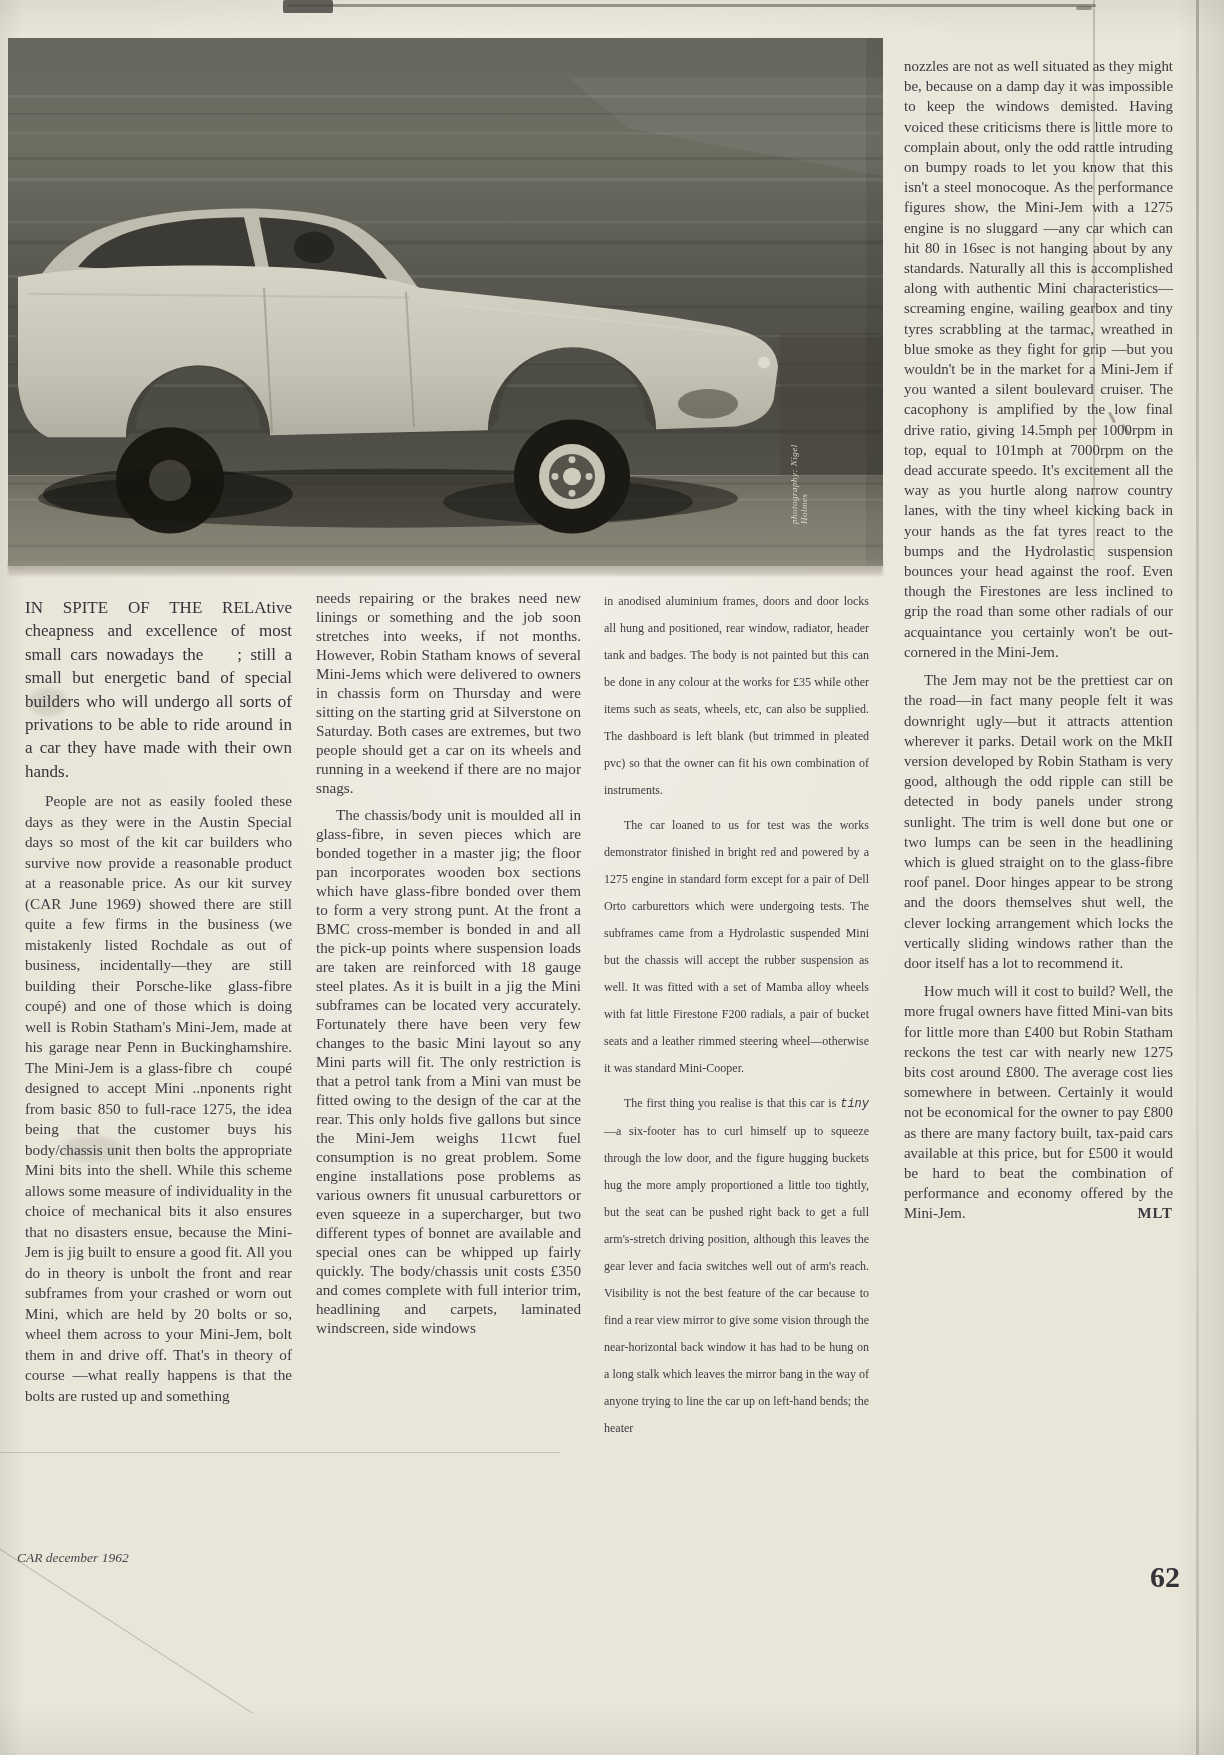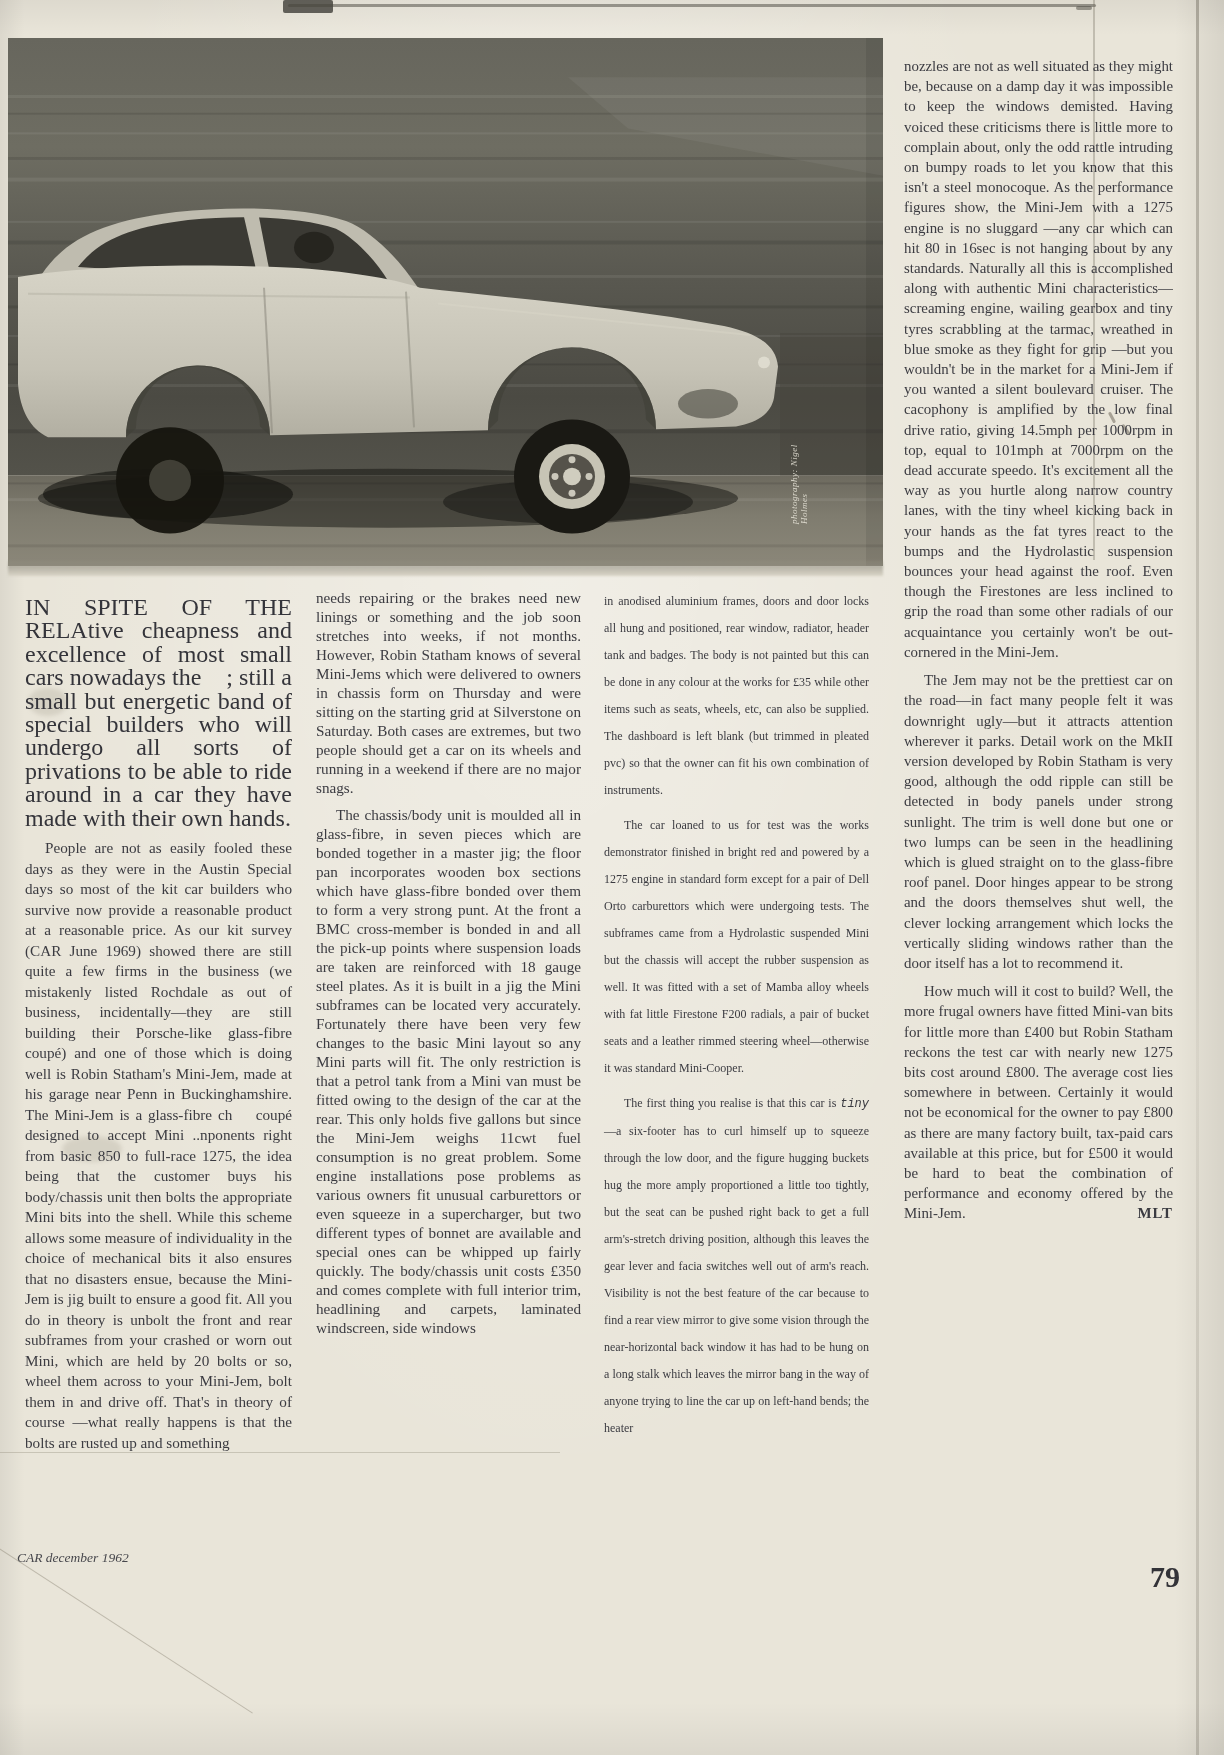--- a/index.html
+++ b/index.html
@@ -30,21 +30,21 @@
   .photo-credit{
     position:absolute;left:789px;top:414px;height:110px;width:13px;
     writing-mode:vertical-rl;transform:rotate(180deg);
     font-style:italic;font-size:9px;letter-spacing:.5px;color:#e9e6da;opacity:.85;
   }
   
   .col{position:absolute;text-align:justify;}
   .col p{margin:8px;}
   .col p.ind{text-indent:20px;}
   .col1{left:17px;top:588px;width:283px;font-size:15.2px;line-height:20.5px;}
-  .col1 .intro{font-size:24px;line-height:23.4px;color:#34343a;}
+  .col1 .intro{font-size:17px;line-height:23.4px;color:#34343a;}
   .col2{left:308px;top:580px;width:281px;font-size:15.2px;line-height:19px;}
   .col3{left:596px;top:580px;width:281px;font-size:12px;line-height:27px;}
   .col4{left:896px;top:48px;width:285px;font-size:14.9px;line-height:20.2px;}
   .em-word{font-style:italic;font-family:Liberation Mono, monospace;}
   .signoff{float:right;font-weight:bold;letter-spacing:1px;}
   .footer-issue{position:absolute;left:17px;top:1550px;font-style:italic;font-size:13.5px;color:#47474c;}
   .page-number{position:absolute;left:1064px;top:1560px;width:116px;text-align:right;
     font-size:30px;font-weight:bold;color:#333338;}
 </style>
 </head>
@@ -170,15 +170,15 @@
     <p class="ind"><span>The first thing you realise is that this car is </span><span class="em-word">tiny</span><span>—a six-footer has to curl himself up to squeeze through the low door, and the figure hugging buckets hug the more amply proportioned a little too tightly, but the seat can be pushed right back to get a full arm's-stretch driving position, although this leaves the gear lever and facia switches well out of arm's reach. Visibility is not the best feature of the car because to find a rear view mirror to give some vision through the near-horizontal back window it has had to be hung on a long stalk which leaves the mirror bang in the way of anyone trying to line the car up on left-hand bends; the heater</span></p>
   </div>
 
   <div class="col col4">
     <p>nozzles are not as well situated as they might be, because on a damp day it was impossible to keep the windows demisted. Having voiced these criticisms there is little more to complain about, only the odd rattle intruding on bumpy roads to let you know that this isn't a steel monocoque. As the performance figures show, the Mini-Jem with a 1275 engine is no sluggard —any car which can hit 80 in 16sec is not hanging about by any standards. Naturally all this is accomplished along with authentic Mini characteristics—screaming engine, wailing gearbox and tiny tyres scrabbling at the tarmac, wreathed in blue smoke as they fight for grip —but you wouldn't be in the market for a Mini-Jem if you wanted a silent boulevard cruiser. The cacophony is amplified by the low final drive ratio, giving 14.5mph per 1000rpm in top, equal to 101mph at 7000rpm on the dead accurate speedo. It's excitement all the way as you hurtle along narrow country lanes, with the tiny wheel kicking back in your hands as the fat tyres react to the bumps and the Hydrolastic suspension bounces your head against the roof. Even though the Firestones are less inclined to grip the road than some other radials of our acquaintance you certainly won't be out-cornered in the Mini-Jem.</p>
     <p class="ind">The Jem may not be the prettiest car on the road—in fact many people felt it was downright ugly—but it attracts attention wherever it parks. Detail work on the MkII version developed by Robin Statham is very good, although the odd ripple can still be detected in body panels under strong sunlight. The trim is well done but one or two lumps can be seen in the headlining which is glued straight on to the glass-fibre roof panel. Door hinges appear to be strong and the doors themselves shut well, the clever locking arrangement which locks the vertically sliding windows rather than the door itself has a lot to recommend it.</p>
     <p class="ind"><span>How much will it cost to build? Well, the more frugal owners have fitted Mini-van bits for little more than £400 but Robin Statham reckons the test car with nearly new 1275 bits cost around £800. The average cost lies somewhere in between. Certainly it would not be economical for the owner to pay £800 as there are many factory built, tax-paid cars available at this price, but for £500 it would be hard to beat the combination of performance and economy offered by the Mini-Jem.</span> <span class="signoff">MLT</span></p>
   </div>
 
   <div class="footer-issue">CAR december 1962</div>
-  <div class="page-number">79</div>
+  <div class="page-number">62</div>
 
 </div>
 
 </body></html>

